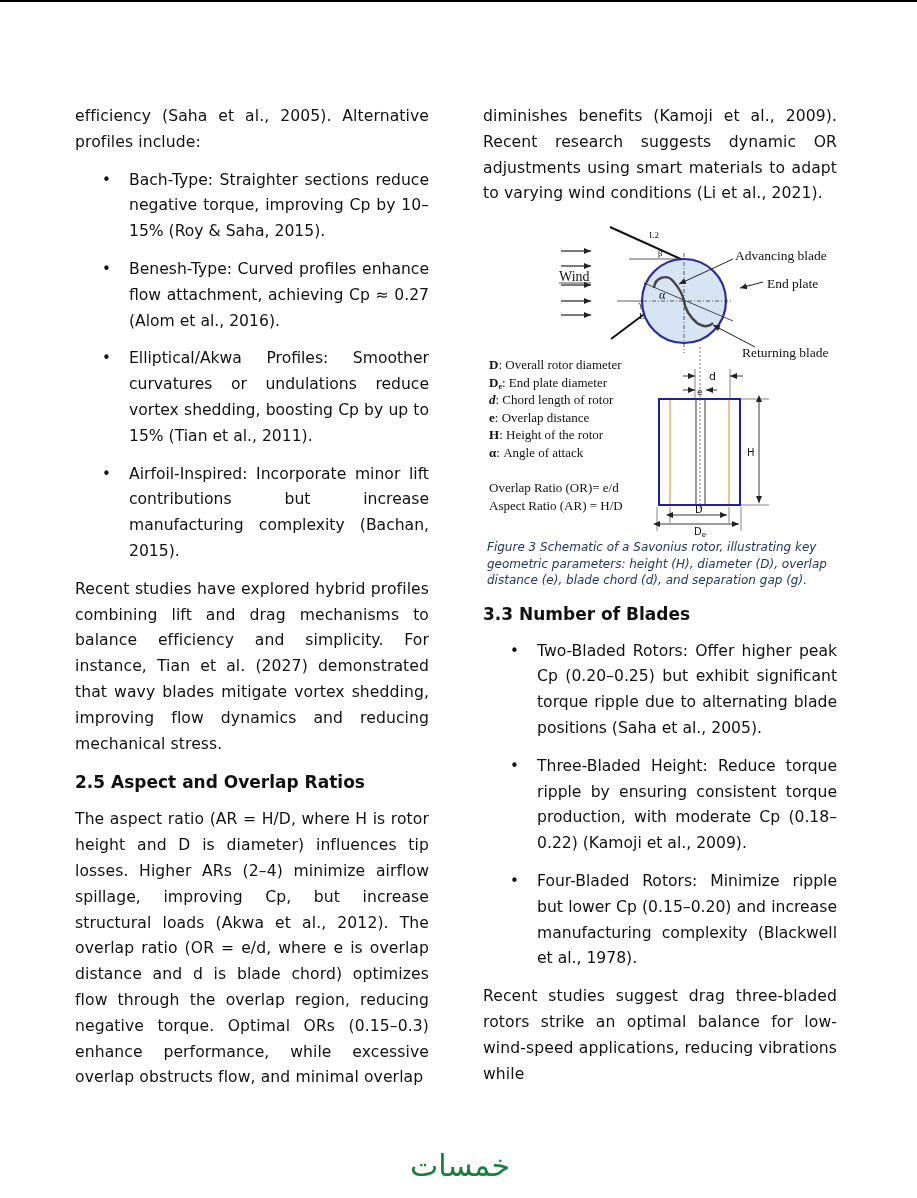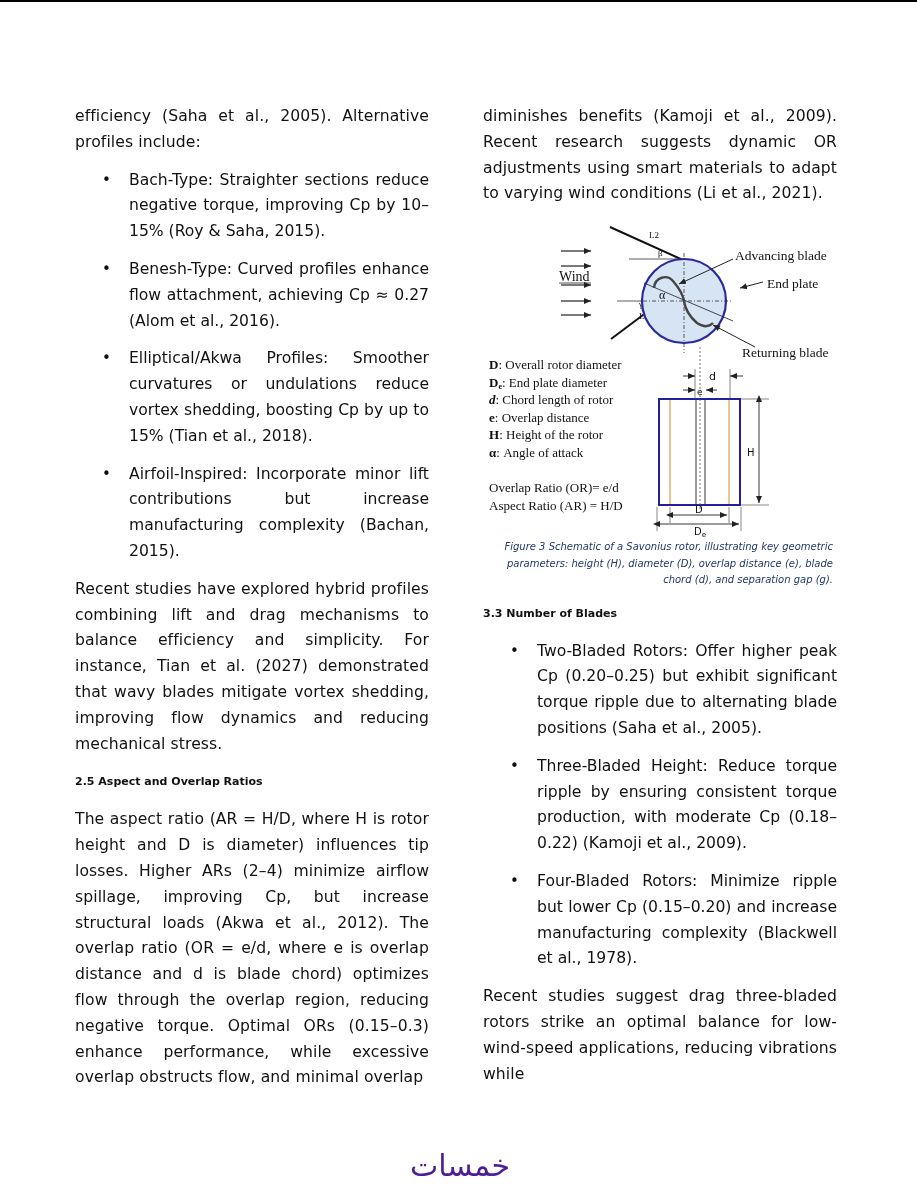--- a/index.html
+++ b/index.html
@@ -7,40 +7,40 @@
          font-family: "DejaVu Sans", "Liberation Sans", sans-serif; color: #111; }
   .topline { position: absolute; left: 0; top: 0; width: 917px; height: 2px; background: #000; }
   .col { position: absolute; top: 104px; width: 354px; font-size: 15.6px; line-height: 25.8px; }
   .col.left { left: 75px; }
   .col.right { left: 483px; }
   p.body { margin: 0 0 12px 0; text-align: justify; letter-spacing: 0.1px; }
   ul.bullets { list-style: none; margin: 0 0 12px 0; padding: 0; }
   ul.bullets li { position: relative; padding-left: 54px; margin-bottom: 12px; text-align: justify; }
   ul.bullets li .dot { position: absolute; left: 27px; top: 0; font-size: 15px; }
   ul.bullets li b { font-weight: normal; }
-  h3.section { font-size: 11px; font-weight: bold; margin: 14px 0 14px 0; line-height: 22px; }
+  h3.section { font-size: 17px; font-weight: bold; margin: 14px 0 14px 0; line-height: 22px; }
   .figure { position: relative; width: 354px; height: 318px; margin: 10px 0 0 0; }
   .figure svg { position: absolute; left: 0; top: 0; }
-  .caption { font-style: italic; font-size: 10px; line-height: 16.5px; color: #1f3864;
-             text-align: right; margin: 2px 4px 14px 4px; }
+  .caption { font-style: italic; font-size: 12px; line-height: 16.5px; color: #1f3864;
+             text-align: left; margin: 2px 4px 14px 4px; }
   .watermark { position: absolute; left: 400px; top: 1148px; width: 120px; text-align: center;
-               font-size: 30px; color: #4c1d95; font-family: "DejaVu Sans", sans-serif; }
+               font-size: 30px; color: #15803d; font-family: "DejaVu Sans", sans-serif; }
   .serif { font-family: "Liberation Serif", "DejaVu Serif", serif; }
 </style>
 </head>
 <body>
 
 <div class="topline"></div>
 
 <div class="col left">
   <p class="body">efficiency (Saha et al., 2005). Alternative profiles include:</p>
   <ul class="bullets">
     <li><span class="dot">•</span><b>Bach-Type</b><span>: Straighter sections reduce negative torque, improving Cp by 10–15% (Roy &amp; Saha, 2015).</span></li>
     <li><span class="dot">•</span><b>Benesh-Type</b><span>: Curved profiles enhance flow attachment, achieving Cp ≈ 0.27 (Alom et al., 2016).</span></li>
-    <li><span class="dot">•</span><b>Elliptical/Akwa Profiles</b><span>: Smoother curvatures or undulations reduce vortex shedding, boosting Cp by up to 15% (Tian et al., 2018).</span></li>
+    <li><span class="dot">•</span><b>Elliptical/Akwa Profiles</b><span>: Smoother curvatures or undulations reduce vortex shedding, boosting Cp by up to 15% (Tian et al., 2011).</span></li>
     <li><span class="dot">•</span><b>Airfoil-Inspired</b><span>: Incorporate minor lift contributions but increase manufacturing complexity (Bachan, 2015).</span></li>
   </ul>
   <p class="body">Recent studies have explored hybrid profiles combining lift and drag mechanisms to balance efficiency and simplicity. For instance, Tian et al. (2027) demonstrated that wavy blades mitigate vortex shedding, improving flow dynamics and reducing mechanical stress.</p>
   <h3 class="section">2.5 Aspect and Overlap Ratios</h3>
   <p class="body">The aspect ratio (AR = H/D, where H is rotor height and D is diameter) influences tip losses. Higher ARs (2–4) minimize airflow spillage, improving Cp, but increase structural loads (Akwa et al., 2012). The overlap ratio (OR = e/d, where e is overlap distance and d is blade chord) optimizes flow through the overlap region, reducing negative torque. Optimal ORs (0.15–0.3) enhance performance, while excessive overlap obstructs flow, and minimal overlap</p>
 </div>
 
 <div class="col right">
   <p class="body">diminishes benefits (Kamoji et al., 2009). Recent research suggests dynamic OR adjustments using smart materials to adapt to varying wind conditions (Li et al., 2021).</p>
 

